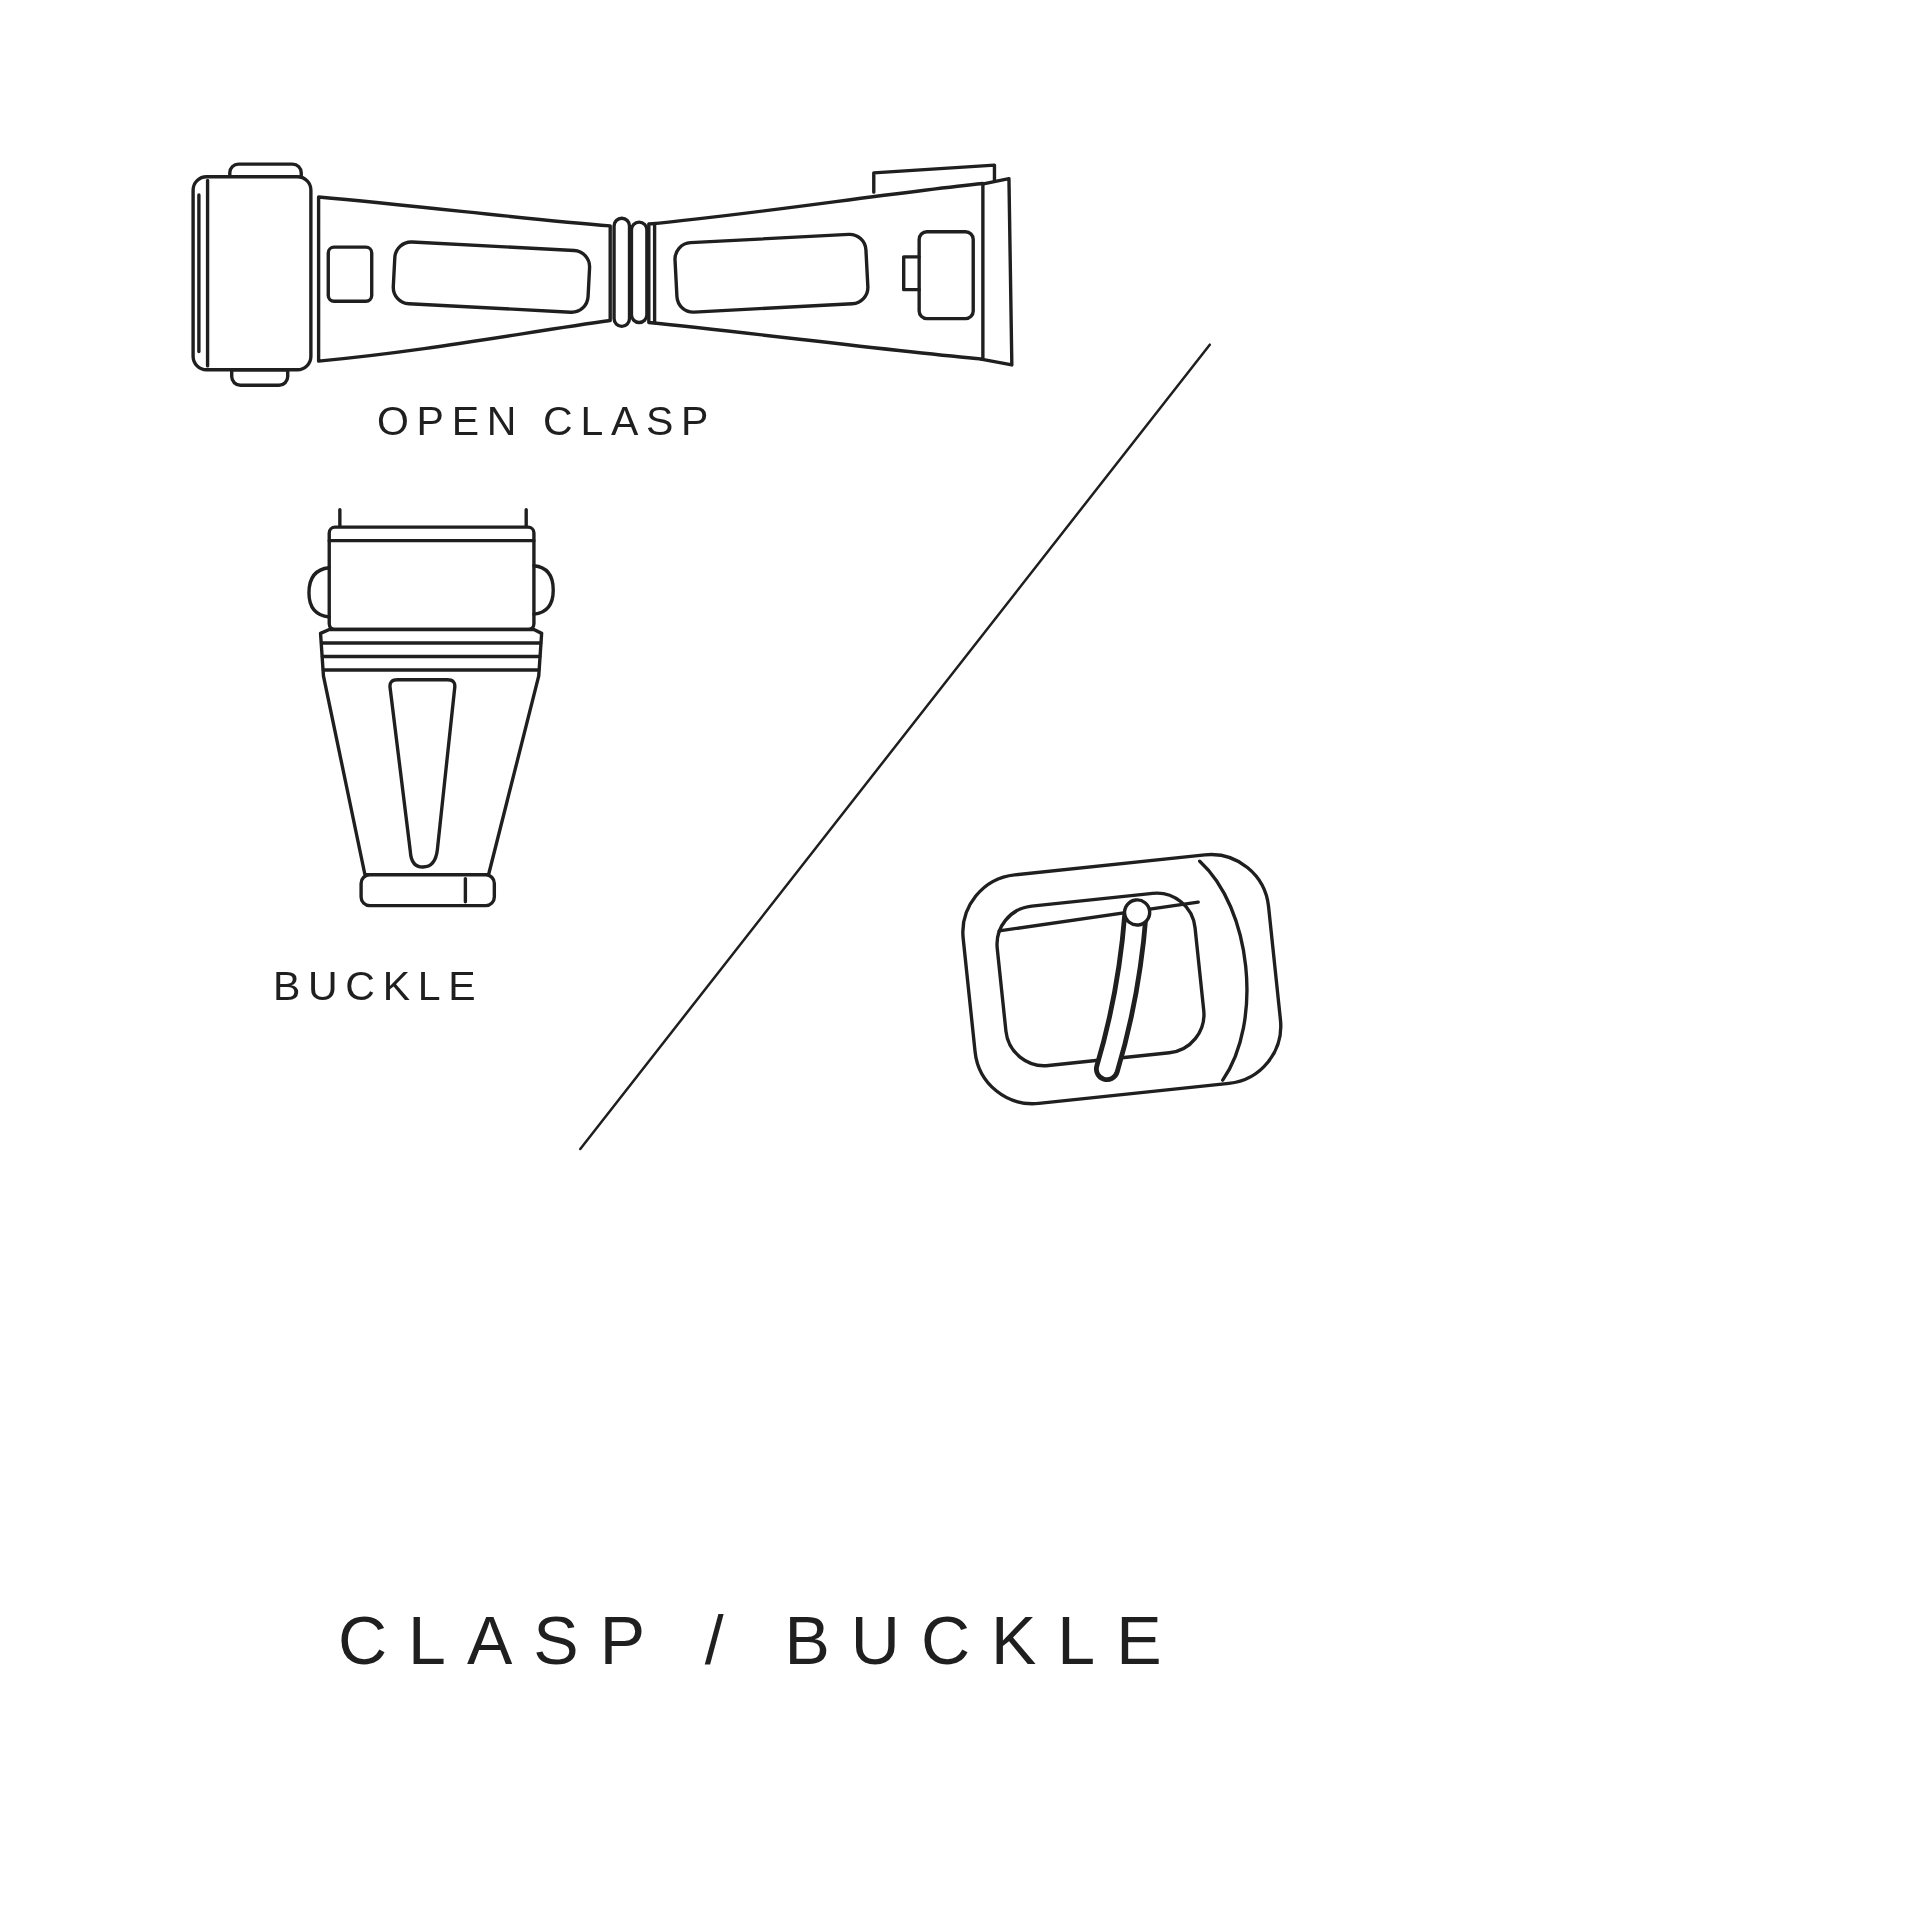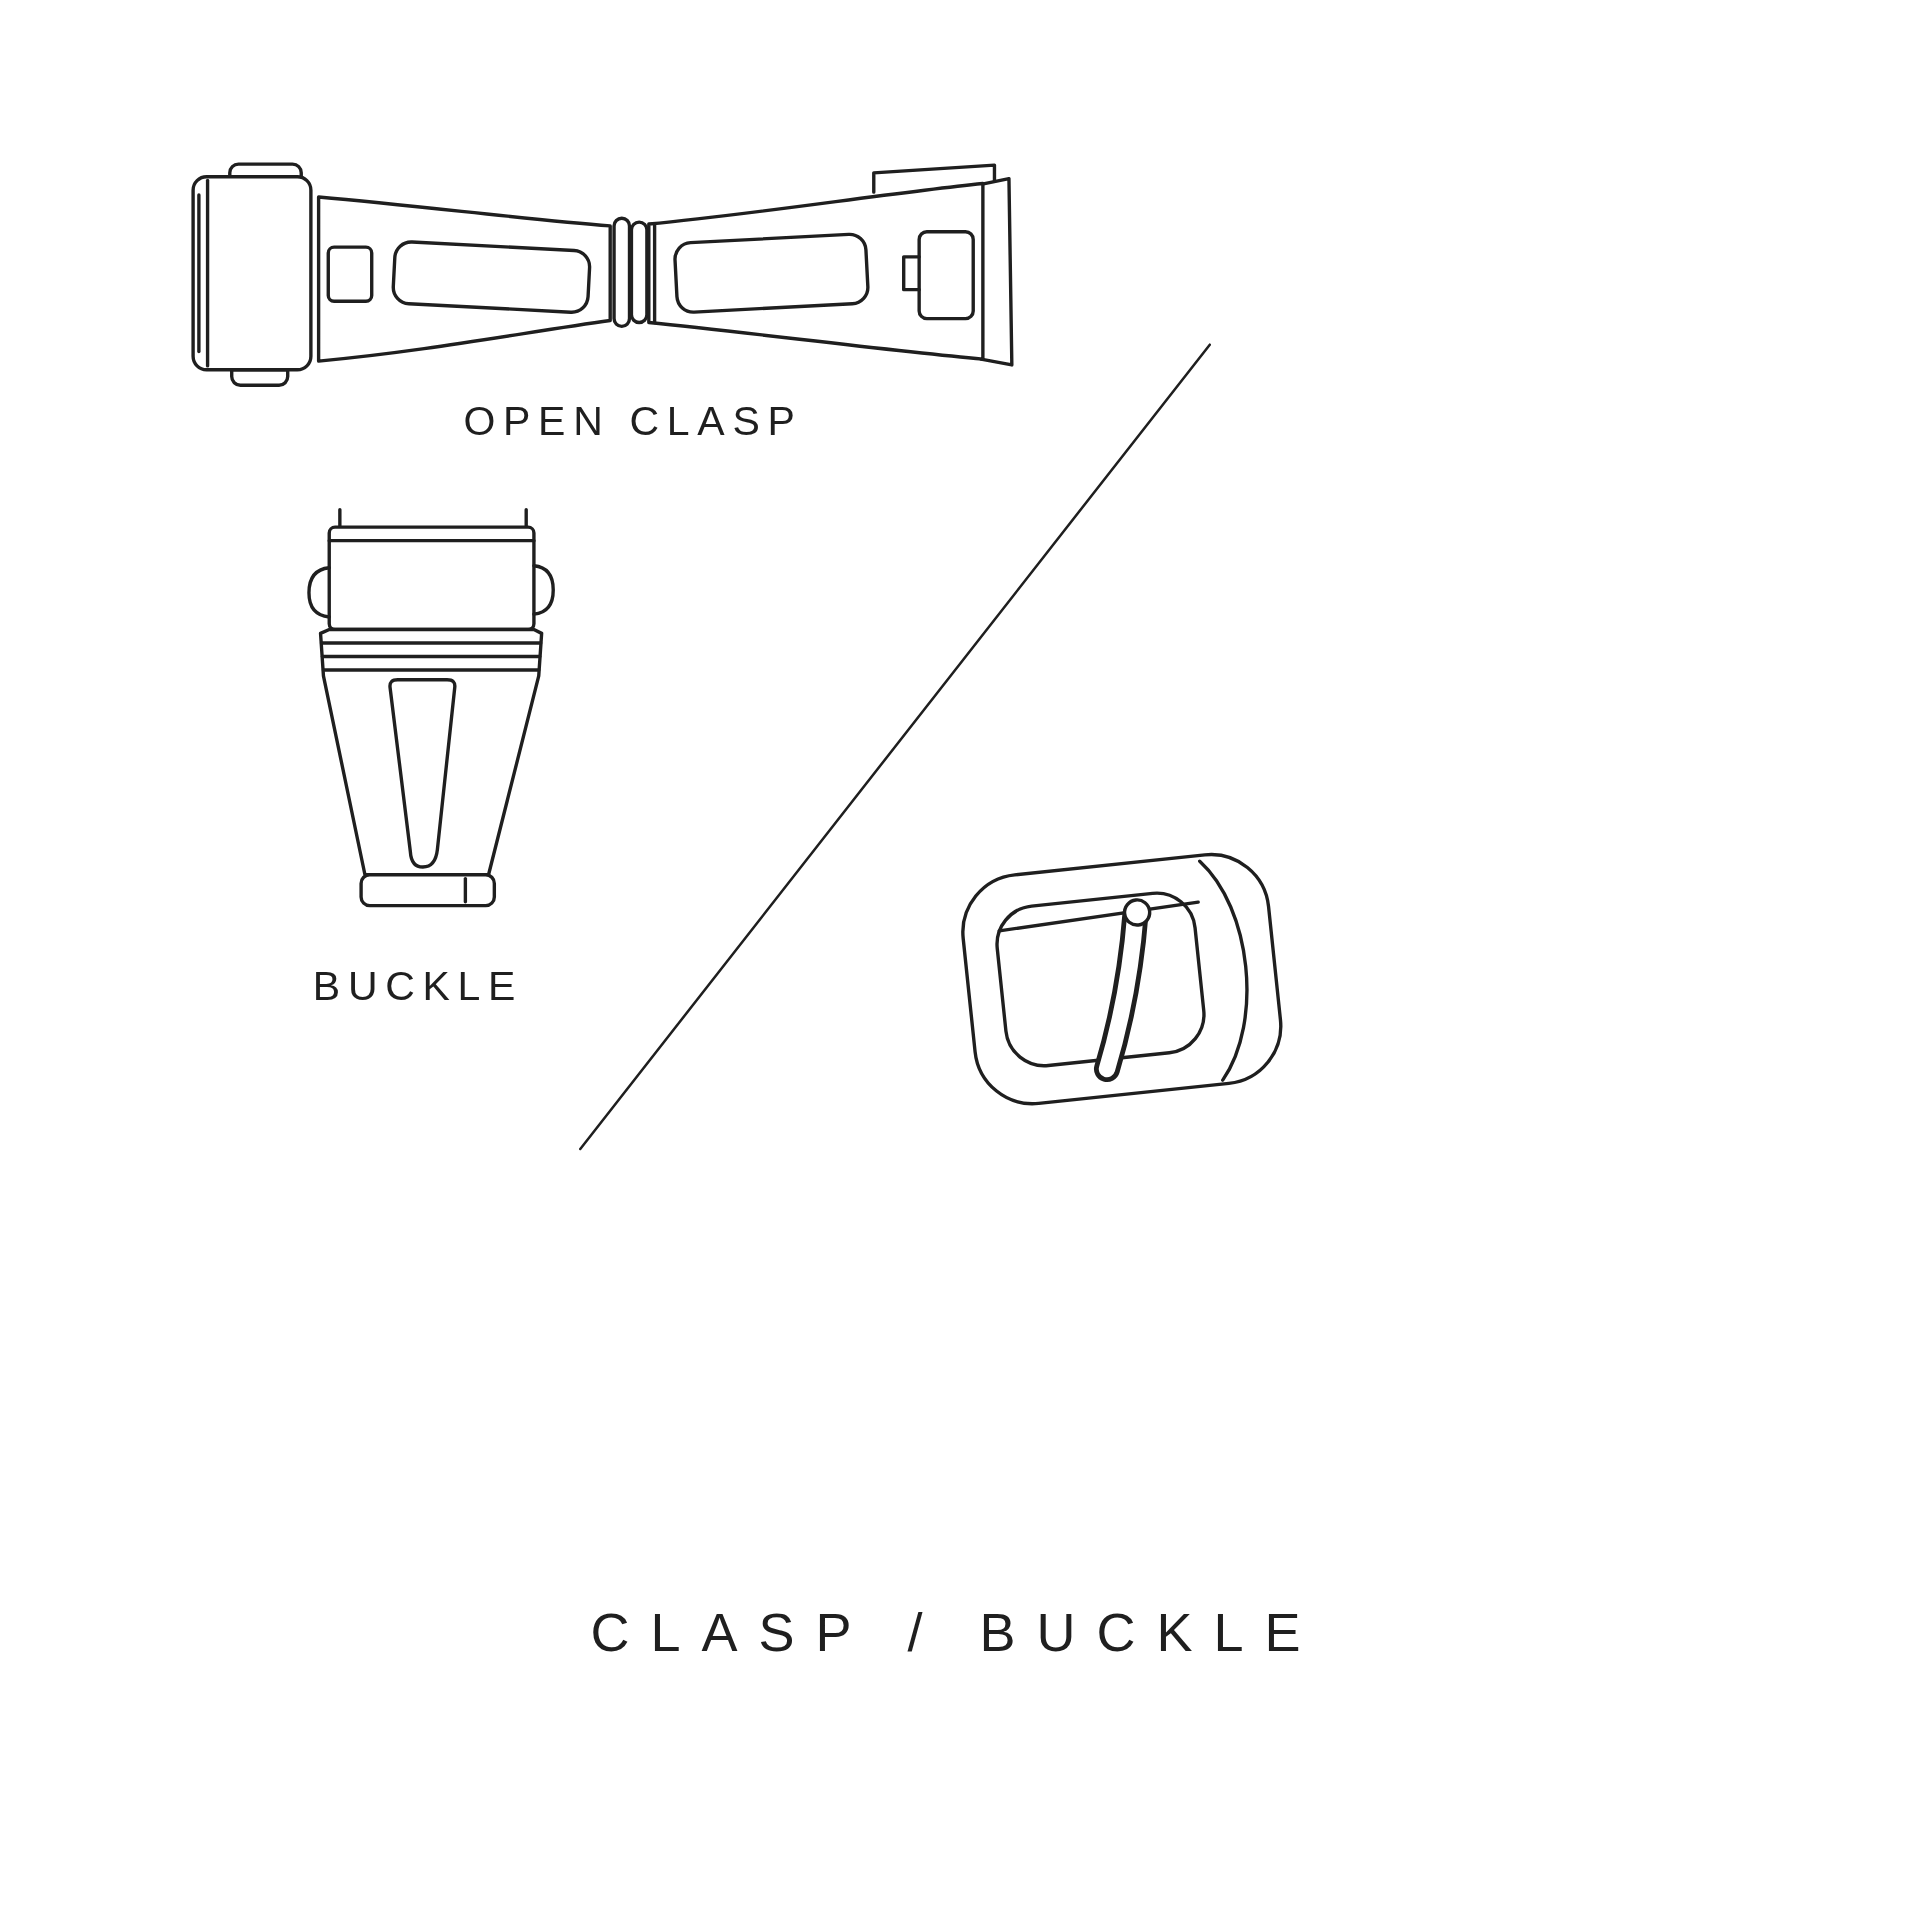--- a/index.html
+++ b/index.html
@@ -16,30 +16,30 @@
     font-family: "Liberation Sans", sans-serif;
   }
   .art {
     position: absolute;
     left: 0;
     top: 0;
   }
   .label {
     position: absolute;
     color: #1f1f1f;
-    text-align: center;
+    text-align: left;
     white-space: nowrap;
   }
   .caption {
     font-size: 41px;
     letter-spacing: 7.7px;
     font-weight: 400;
   }
   .title {
-    font-size: 54px;
+    font-size: 68px;
     letter-spacing: 21px;
     font-weight: 400;
   }
 </style>
 </head>
 <body>
 
 <div class="canvas">
 
   <svg class="art" width="1931" height="1931" viewBox="0 0 2000 2000" fill="none" stroke="#1f1f1f" stroke-width="3.5" stroke-linejoin="round" stroke-linecap="round">

